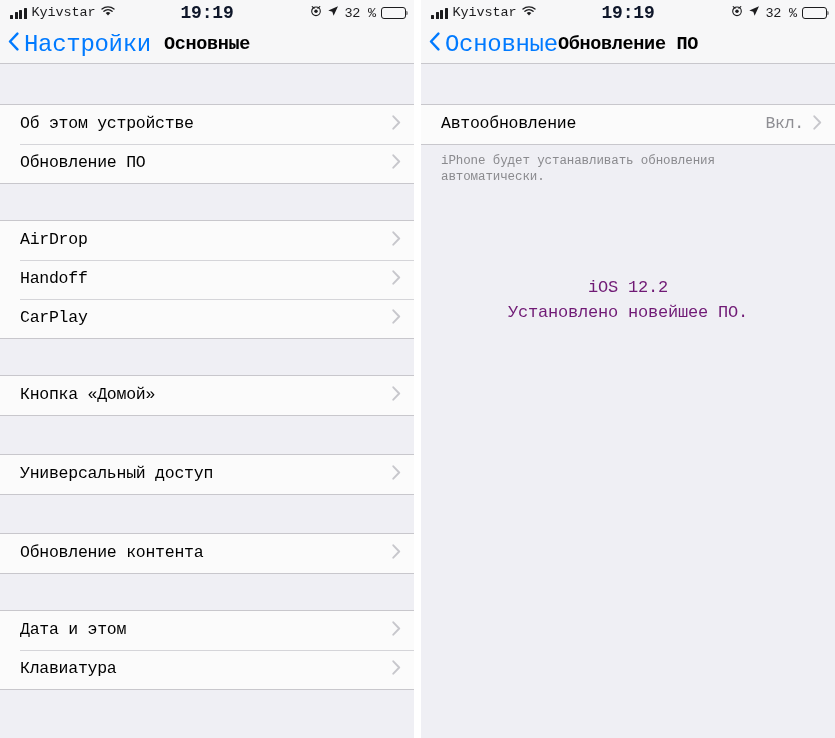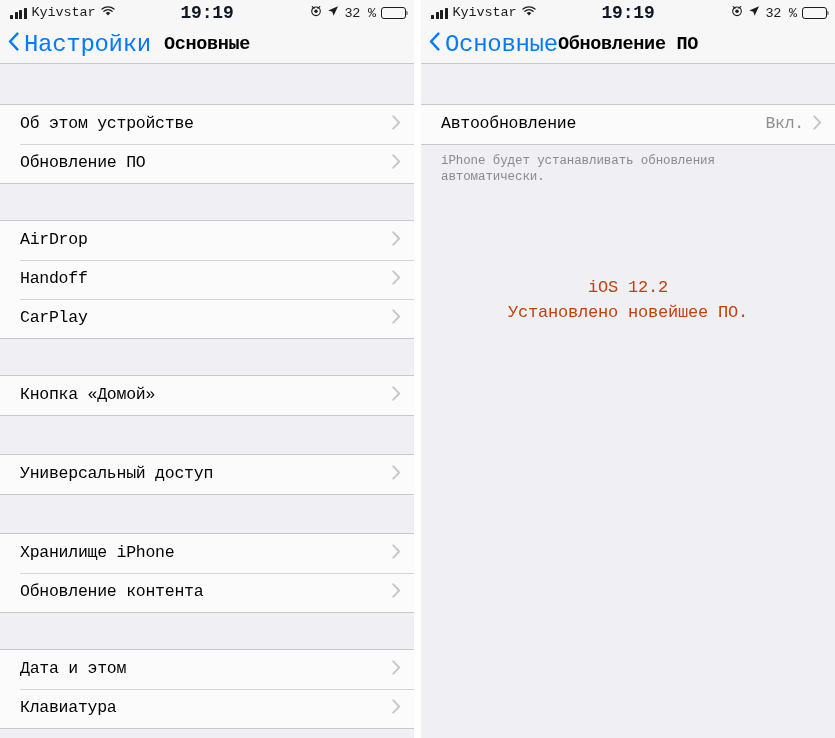--- a/index.html
+++ b/index.html
@@ -216,21 +216,21 @@
     padding: 9px 20px 0 20px;
     line-height: 1.25;
   }
 
   
   .update-status {
     position: absolute;
     left: 0; right: 0;
     top: 212px;
     text-align: center;
-    color: #c2410c;
+    color: #701a75;
     letter-spacing: -0.2px;
   }
   .update-version { font-size: 17px; line-height: 1.45; }
   .update-message { font-size: 17px; line-height: 1.45; }
 </style>
 </head>
 <body>
 
 <div class="screens">
 
@@ -377,30 +377,20 @@
                 </svg>
             </span>
           </span>
         </div>
       </div>
 
       <div class="section-gap" style="height:38px"></div>
 
       <div class="group">
         <div class="row">
-          <span class="row-label">Хранилище iPhone</span>
-          <span class="row-right">
-            <span class="disclosure">
-              <svg width="9" height="15" viewBox="0 0 9 15">
-                  <path d="M1.3 1.3 L7.2 7.5 L1.3 13.7" stroke="#c7c7cc" stroke-width="1.9" fill="none" stroke-linecap="round" stroke-linejoin="round"></path>
-                </svg>
-            </span>
-          </span>
-        </div>
-        <div class="row">
           <span class="row-label">Обновление контента</span>
           <span class="row-right">
             <span class="disclosure">
               <svg width="9" height="15" viewBox="0 0 9 15">
                   <path d="M1.3 1.3 L7.2 7.5 L1.3 13.7" stroke="#c7c7cc" stroke-width="1.9" fill="none" stroke-linecap="round" stroke-linejoin="round"></path>
                 </svg>
             </span>
           </span>
         </div>
       </div>

